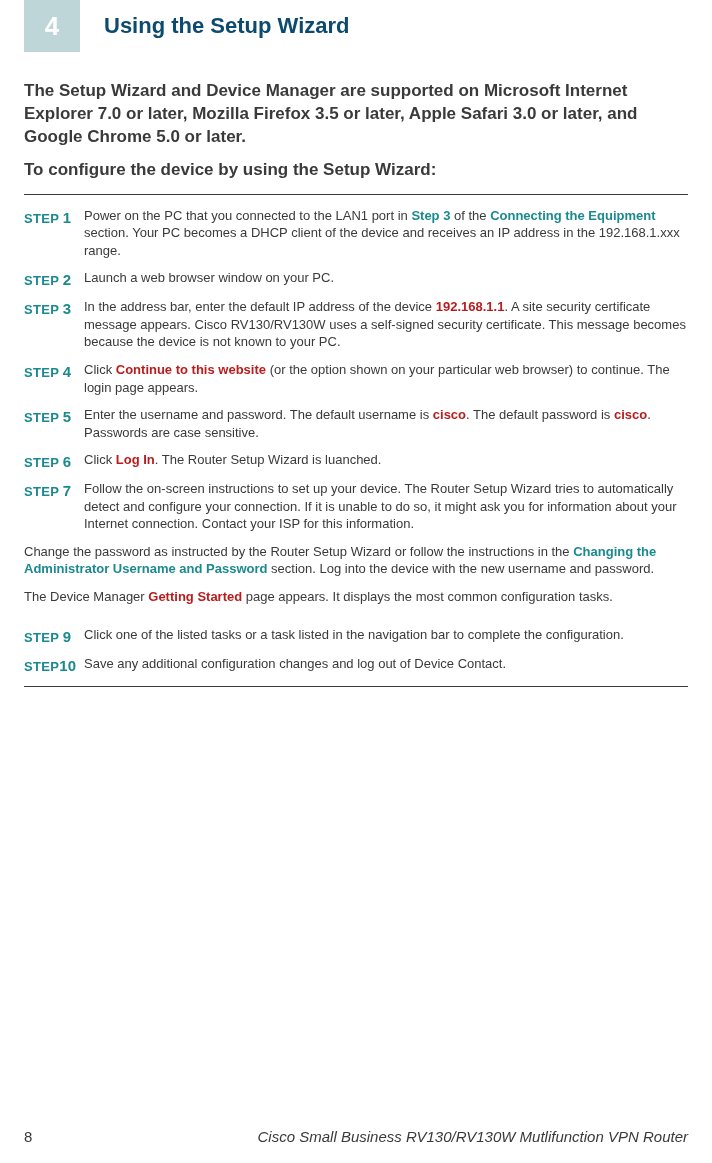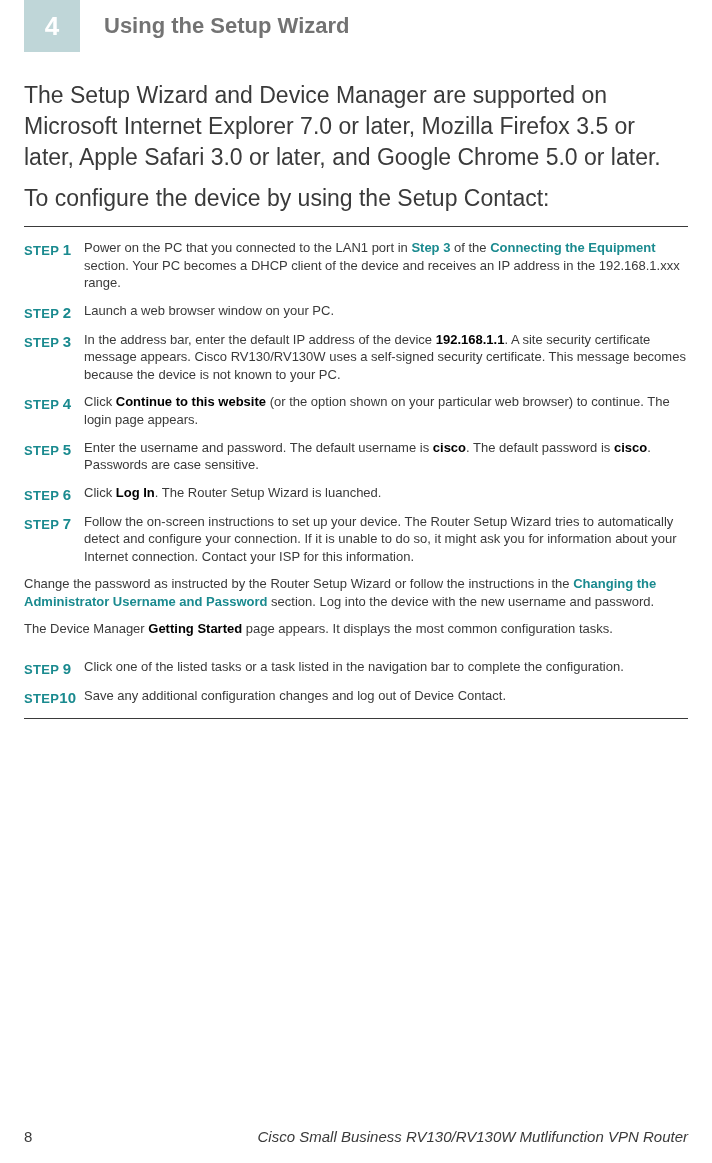--- a/index.html
+++ b/index.html
@@ -29,27 +29,28 @@
       align-items: center;
       justify-content: center;
       font-size: 26px;
       font-weight: bold;
       color: #fff;
       margin-right: 24px;
     }
     .section-title {
       font-size: 22px;
       font-weight: bold;
-      color: #737373;
+      color: #0c4a6e;
     }
     .intro-para {
-      font-size: 23px;
+      font-size: 17px;
       line-height: 1.35;
       margin-bottom: 10px;
       color: #3a3a3a;
+      font-weight: bold;
     }
     .divider {
       border: none;
       border-top: 1px solid #3a3a3a;
       margin: 12px 0 12px 0;
     }
     .step-row {
       display: flex;
       margin-bottom: 10px;
     }
@@ -72,21 +73,21 @@
     }
     .step-body .para {
       margin-bottom: 10px;
     }
     .xref {
       color: #1a8a8f;
       font-weight: bold;
     }
     .bold {
       font-weight: bold;
-      color: #000000;
+      color: #b91c1c;
     }
     .footer {
       position: absolute;
       bottom: 18px;
       left: 24px;
       right: 24px;
       display: flex;
       justify-content: space-between;
       font-size: 15px;
       font-style: italic;
@@ -98,21 +99,21 @@
   </style>
 </head>
 <body>
 
 <div class="header-row">
   <div class="section-badge">4</div>
   <div class="section-title">Using the Setup Wizard</div>
 </div>
 
 <p class="intro-para">The Setup Wizard and Device Manager are supported on Microsoft Internet Explorer 7.0 or later, Mozilla Firefox 3.5 or later, Apple Safari 3.0 or later, and Google Chrome 5.0 or later.</p>
-<p class="intro-para">To configure the device by using the Setup Contact:</p>
+<p class="intro-para">To configure the device by using the Setup Wizard:</p>
 
 <hr class="divider">
 
 <div class="step-row">
   <div class="step-label"><span>STEP</span> <span class="num">1</span></div>
   <div class="step-body">
     <span>Power on the PC that you connected to the LAN1 port in </span><span class="xref">Step 3</span><span> of the </span><span class="xref">Connecting the Equipment</span><span> section. Your PC becomes a DHCP client of the device and receives an IP address in the 192.168.1.xxx range.</span>
   </div>
 </div>
 

